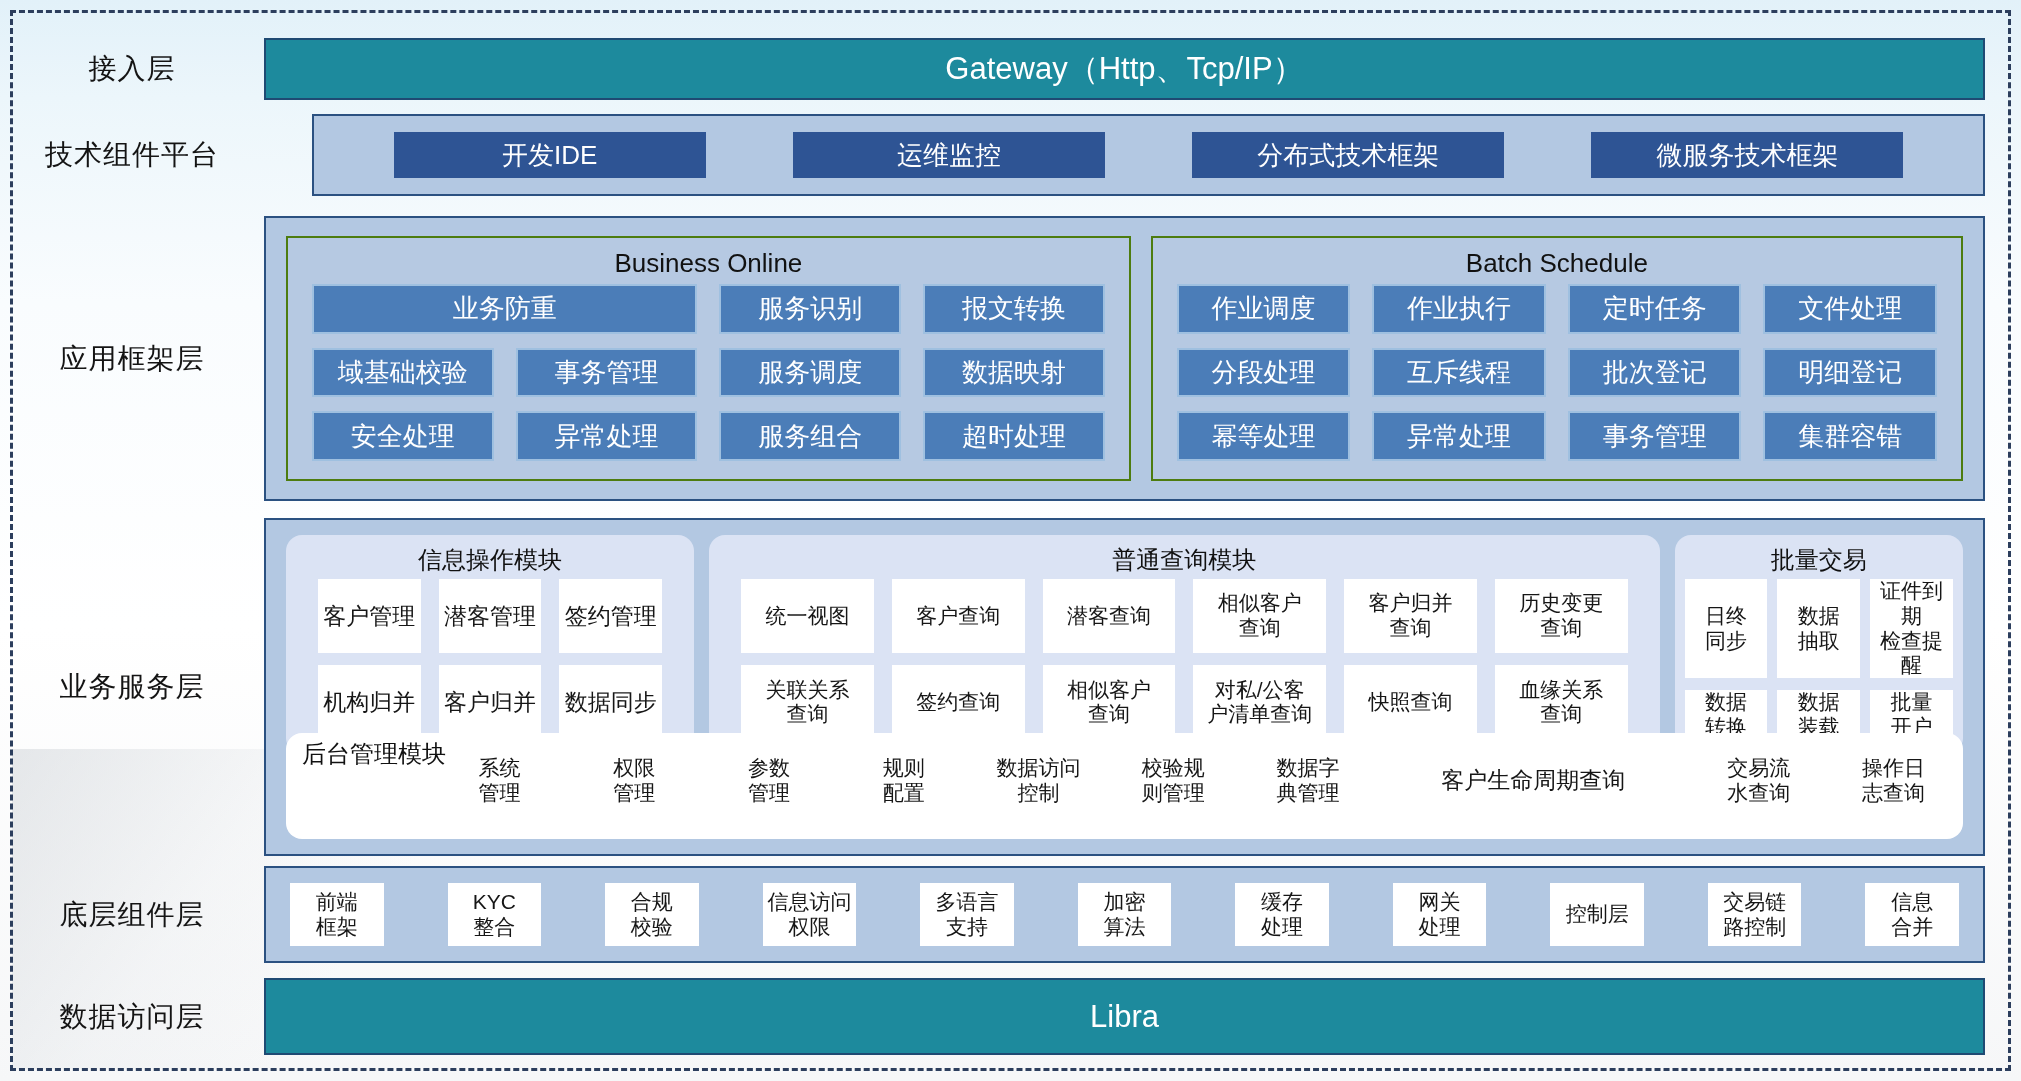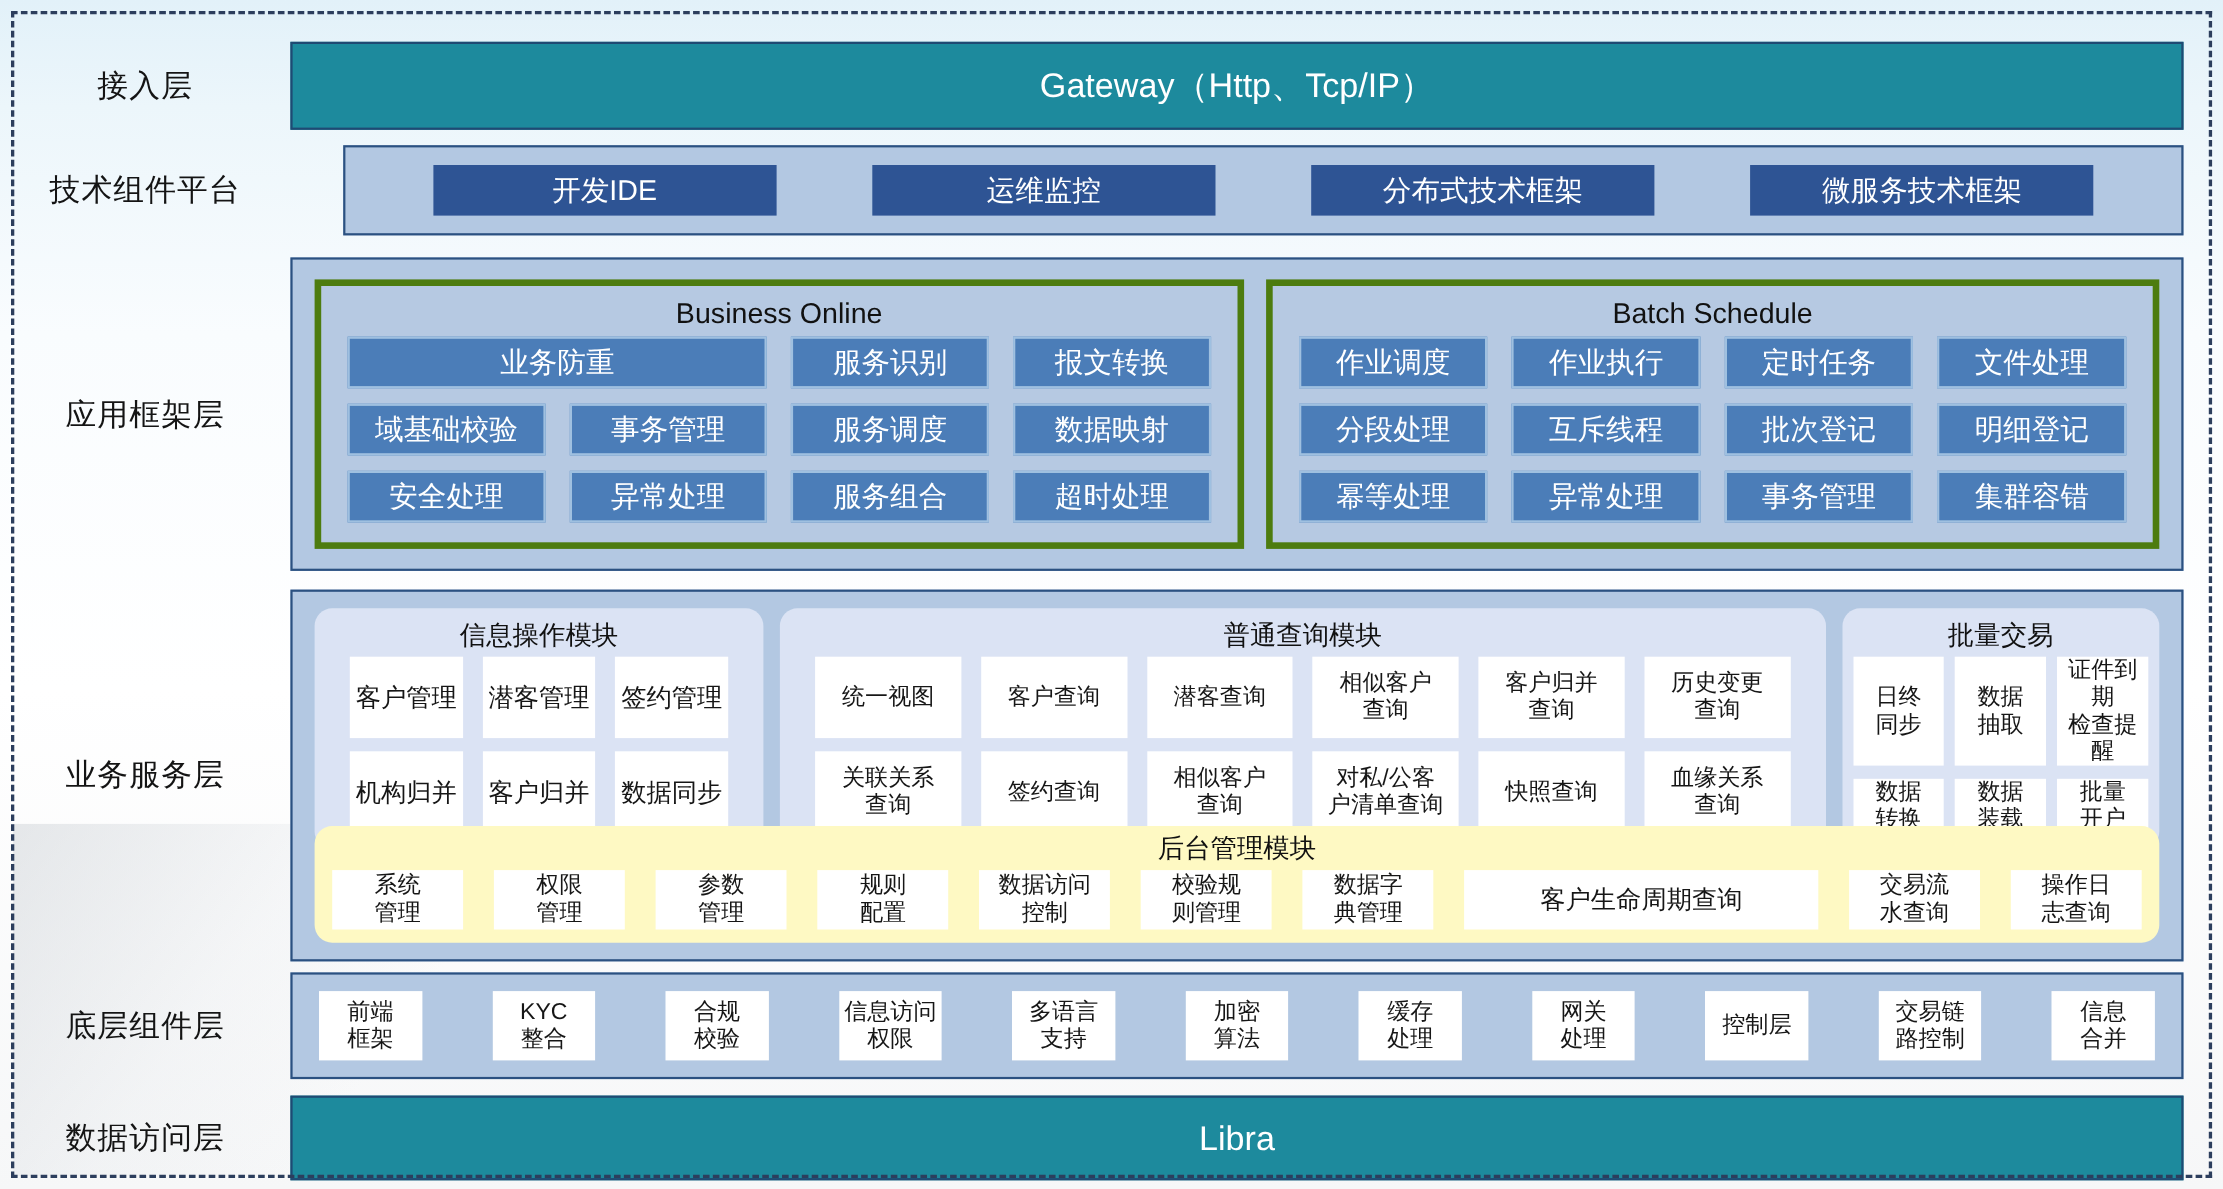--- a/index.html
+++ b/index.html
@@ -13,59 +13,59 @@
   .bg-art { position:absolute; left:12px; bottom:12px; width:420px; height:320px;
     background:linear-gradient(125deg,rgba(190,196,202,0.38) 0%,rgba(222,226,230,0.22) 45%,rgba(255,255,255,0) 75%); }
   .frame { position:absolute; inset:10px; border:3px dashed #2c3e5d; pointer-events:none; z-index:5; }
   .layout { position:absolute; inset:0; padding:38px 36px 0 0; display:flex; flex-direction:column; z-index:2; }
   .row { display:flex; flex:none; }
   .gutter { width:264px; flex:none; display:flex; align-items:center; justify-content:center;
     font-size:28px; color:#141414; letter-spacing:1px; }
   .content { flex:1; min-width:0; }
   .content > div { height:100%; }
 
-  .row-access { height:80px; }
+  .row-access { height:62px; }
   .row-tech   { height:82px;  margin-top:14px;justify-content:space-between; }
   .row-app    { height:285px; margin-top:20px; }
   .row-biz    { height:338px; margin-top:17px; }
   .row-base   { height:97px;  margin-top:10px;border-radius:22px; }
   .row-data   { height:77px;  margin-top:15px; }
 
   .teal-bar { background:#1d8a9d; border:2px solid #1f4a73; color:#fff; font-size:31px;
     display:flex; align-items:center; justify-content:center; }
 
   .box { background:#b3c8e2; border:2px solid #2b5181; }
 
   .tech-grid { display:grid; grid-template-columns:repeat(4,1fr); align-items:center; justify-items:center; padding:0 36px;margin-left:48px; }
   .btn-dark { background:#2e5494; color:#fff; font-size:26px; width:312px; height:46px;
     display:flex; align-items:center; justify-content:center; }
 
   .app-grid { display:grid; grid-template-columns:1.04fr 1fr; gap:20px; padding:18px 20px; }
-  .panel-af { border:6px solid #4d7c0f; background:#b6c9e2; padding:4px 24px 18px; display:flex; flex-direction:column; }
+  .panel-af { border:2px solid #4d7c0f; background:#b6c9e2; padding:4px 24px 18px; display:flex; flex-direction:column; }
   .panel-af .af-title { text-align:center; font-size:26px; color:#111; height:42px; line-height:42px; }
   .af-items { flex:1; display:grid; grid-template-columns:repeat(4,1fr); gap:14px 22px; }
   .btn-mid { background:#4b7db8; border:2px solid #9fc0e0; color:#fff; font-size:26px;
     display:flex; align-items:center; justify-content:center; white-space:pre-line; text-align:center; }
   .span2 { grid-column:span 2; }
 
   .biz-box { padding:15px 20px; display:flex; flex-direction:column; }
   .biz-top { flex:1; display:grid; grid-template-columns:413fr 962fr 292fr; gap:15px; min-height:0; }
   .panel-light { background:#dbe3f4; border-radius:16px; padding:6px 32px 14px; display:flex; flex-direction:column; min-width:0; }
   .pl-title { text-align:center; font-size:24px; color:#111; height:38px; line-height:38px; }
   .pl-grid { flex:1; display:grid; gap:12px 18px; min-height:0; }
   .grid-c3 { grid-template-columns:repeat(3,1fr); }
   .grid-c6 { grid-template-columns:repeat(6,1fr); }
   .btn-white { background:#ffffff; color:#161616; display:flex; align-items:center; justify-content:center;
     text-align:center; font-size:23px; line-height:1.18; white-space:pre-line; }
   .pl-grid.small .btn-white { font-size:21px; }
   .panel-bq { padding:6px 10px 14px; }
   .panel-bq .pl-grid { gap:12px 10px; }
 
-  .panel-admin { margin-top:12px; height:106px; flex:none; background:#fef9c3; border-radius:16px;
-    padding:2px 16px 12px; display:flex; flex-direction:column; }
+  .panel-admin { margin-top:12px; height:106px; flex:none; background:#ffffff; border-radius:16px;
+    padding:2px 16px 12px; display:flex; flex-direction:row; }
   .admin-items { flex:1; display:flex; gap:28px; }
   .admin-items .btn-white { flex:1; font-size:21px; }
   .admin-items .wide { flex:2.7; font-size:23px; }
 
   .base-box { padding:15px 24px; }
   .base-items { height:100%; display:flex; gap:64px; }
   .base-items .btn-white { flex:1; font-size:21px; }
 </style>
 </head>
 <body>

